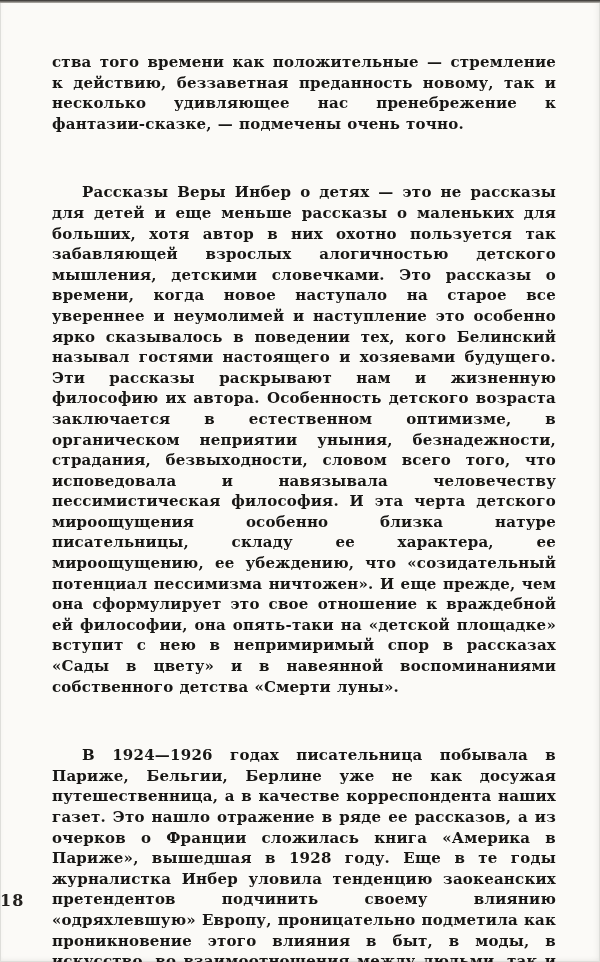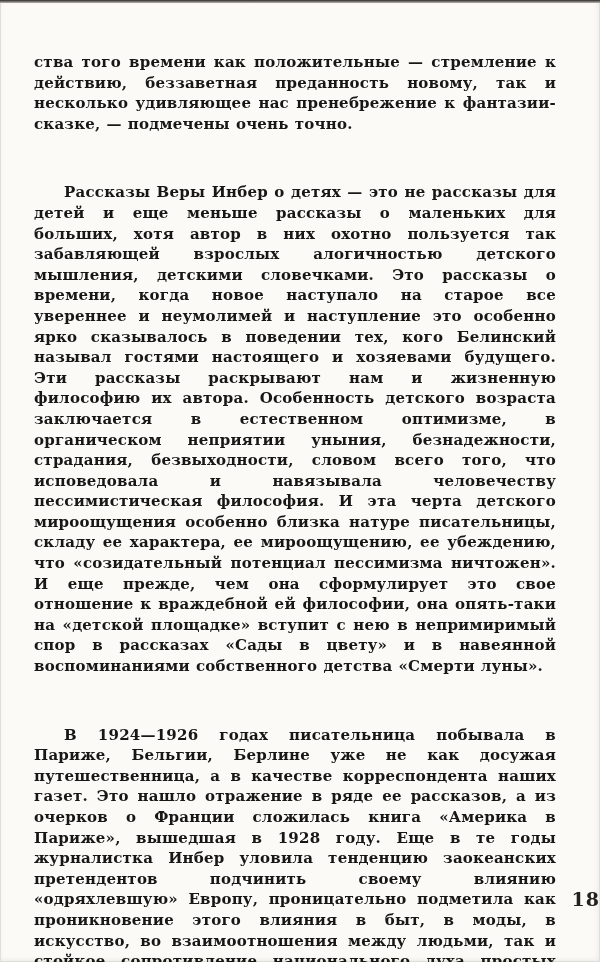--- a/index.html
+++ b/index.html
@@ -8,21 +8,21 @@
     padding: 0;
     background: #eceae6;
   }
   .page {
     position: relative;
     width: 600px;
     height: 962px;
     margin: 0 auto;
     background: #fbfaf7;
     overflow: hidden;
-    padding: 52px 44px 0 34px;
+    padding: 52px 44px 0 52px;
     box-shadow: inset 0 0 0 1px #dededa, inset -3px 0 6px rgba(0,0,0,0.04), inset 0 -2px 5px rgba(0,0,0,0.05);
     font-family: "DejaVu Serif", "Liberation Serif", serif;
   }
   .scan-edge-top {
     position: absolute;
     top: 0; left: 0; right: 0;
     height: 3px;
     background: linear-gradient(to bottom, #2e2c29, #b9b6b0);
   }
   .text-block {
@@ -36,22 +36,22 @@
     text-align: justify;
     letter-spacing: 0.015em;
     word-spacing: 0.04em;
     hyphens: auto;
   }
   .para.indent { text-indent: 30px; margin-top: 48px; }
   .page-number {
     position: absolute;
     left: 0; right: 0;
     bottom: 52px;
-    text-align: right;
-    font-size: 19px;
+    text-align: left;
+    font-size: 16px;
     font-weight: 600;
     color: #23211e;
     letter-spacing: 1px;
   }
 </style>
 </head>
 <body>
 
 <div class="page">
   <div class="scan-edge-top"></div>

